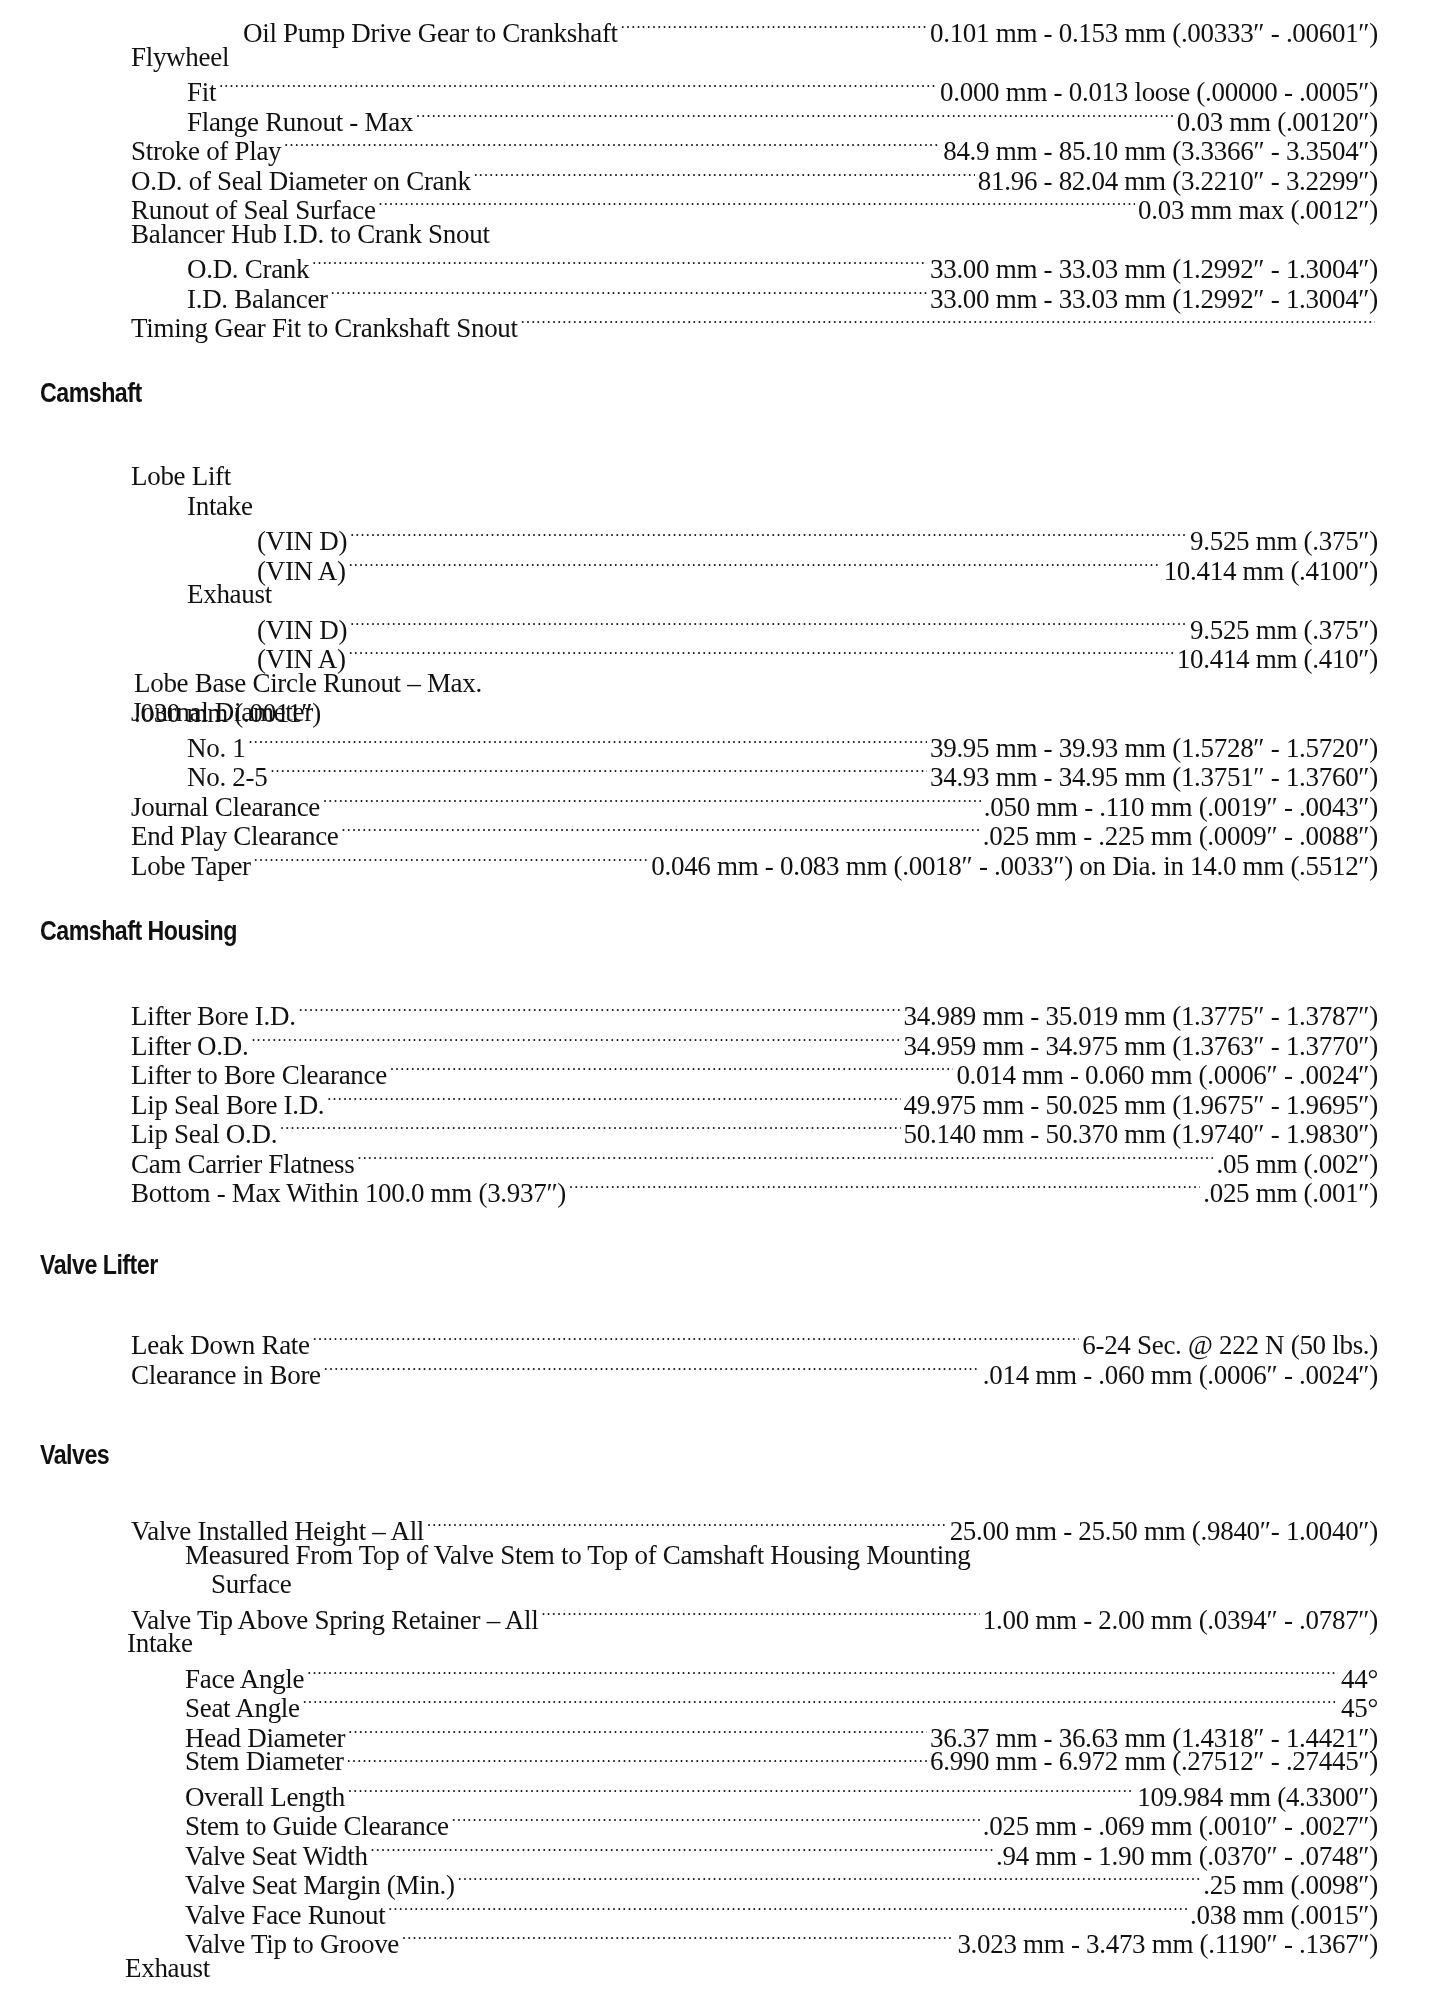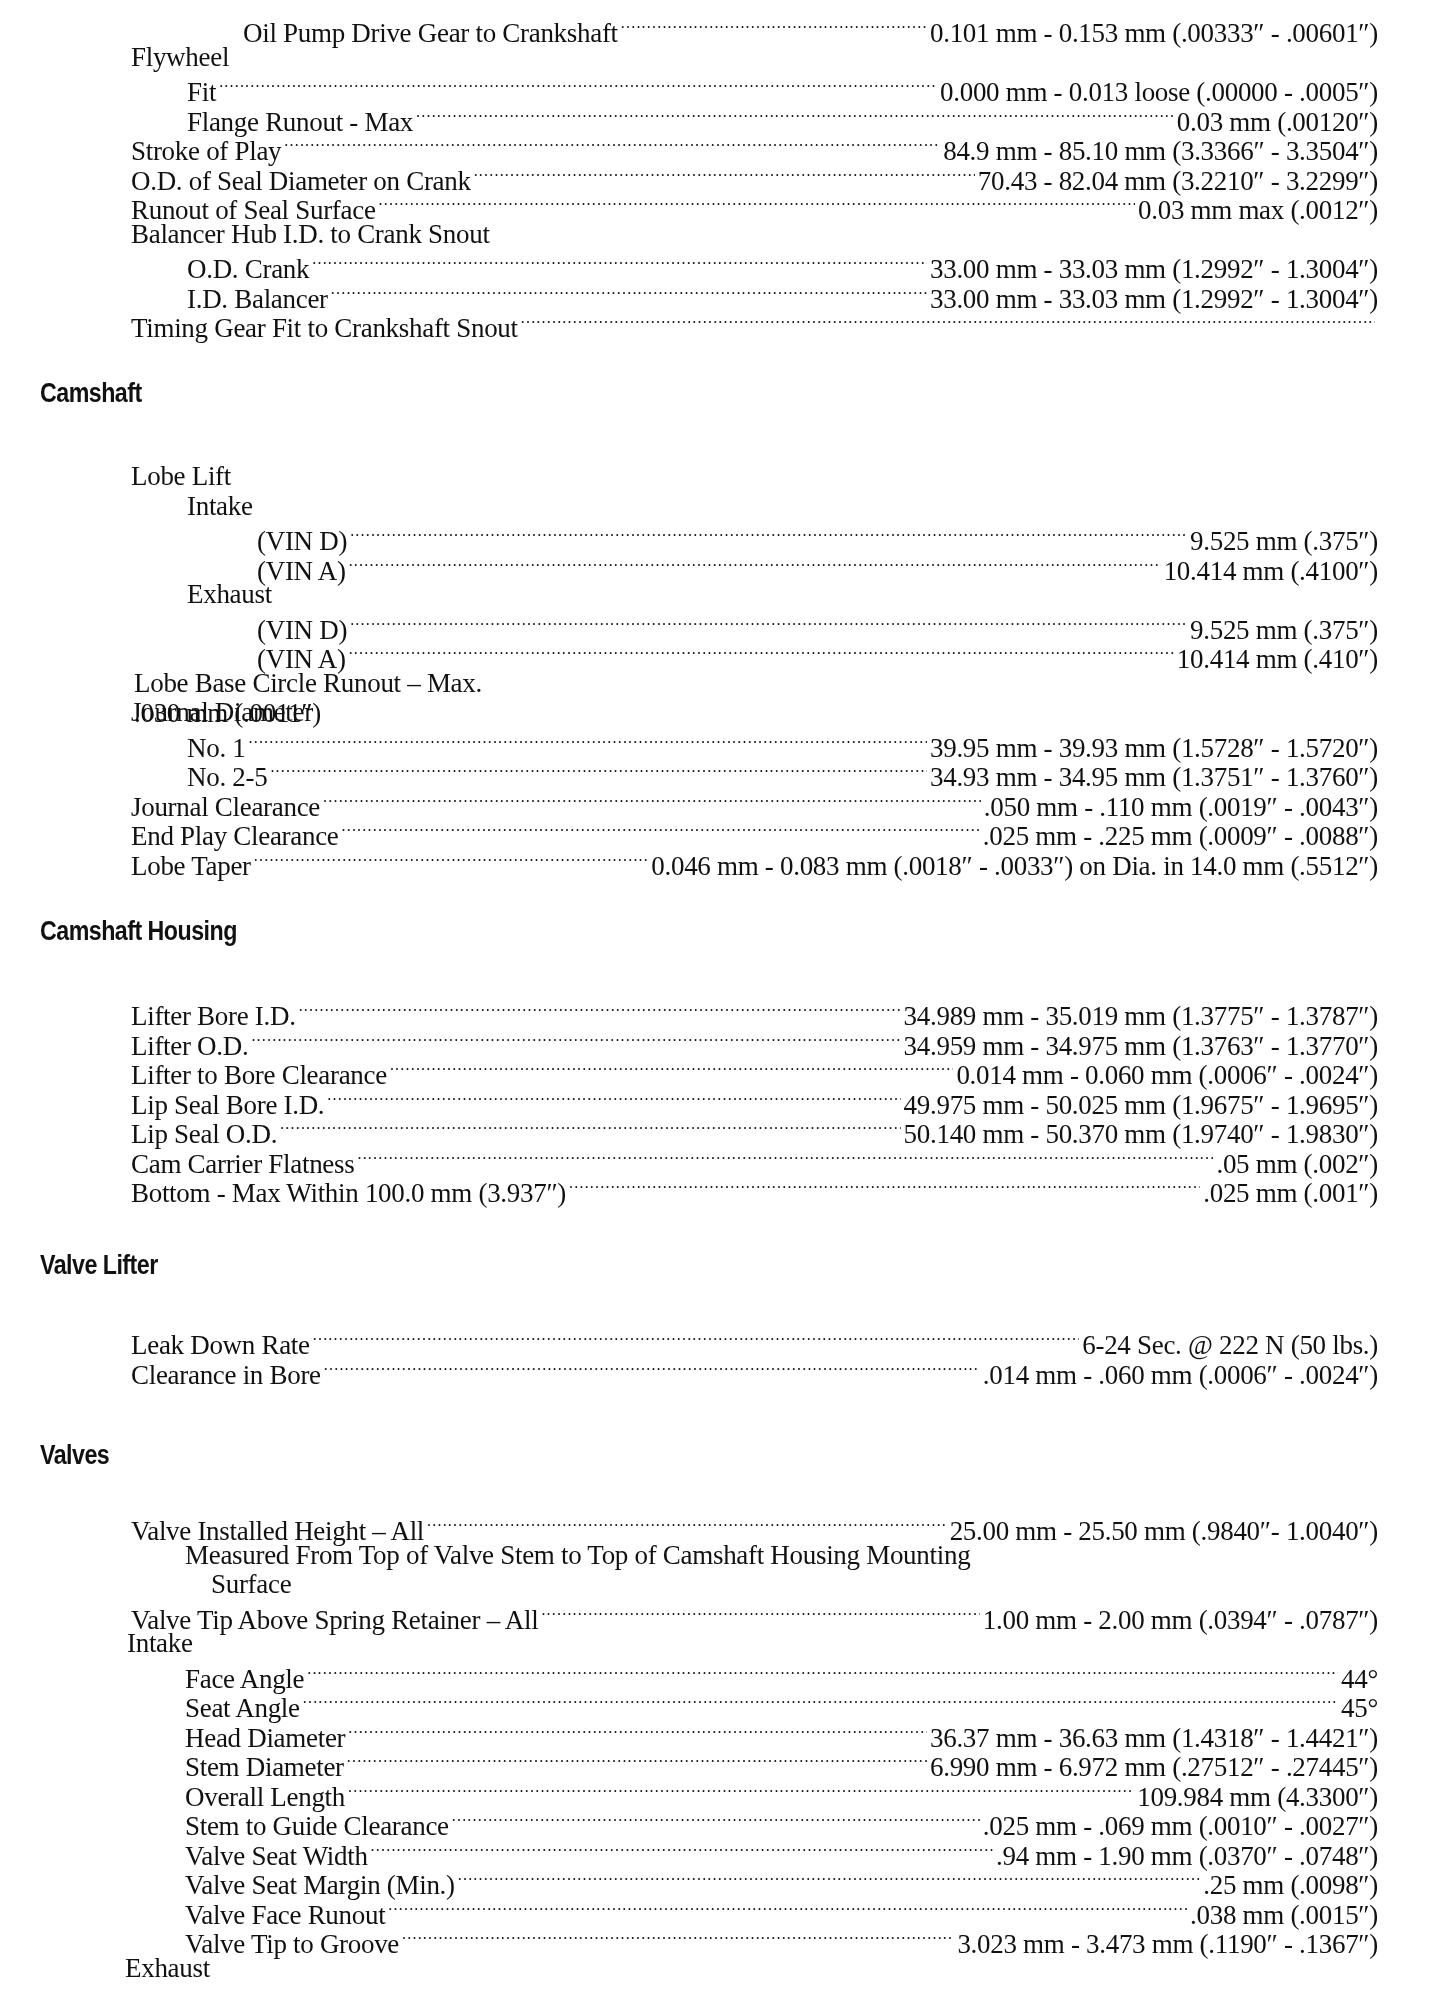--- a/index.html
+++ b/index.html
@@ -78,21 +78,21 @@
           <div class="inner" style="left:131px;">
             <span class="label">Stroke of Play</span>
             <span class="leader"></span>
             <span class="value">84.9 mm - 85.10 mm (3.3366″ - 3.3504″)</span>
           </div>
         </div>
       <div class="row" style="top:147.5px;">
           <div class="inner" style="left:131px;">
             <span class="label">O.D. of Seal Diameter on Crank</span>
             <span class="leader"></span>
-            <span class="value">70.43 - 82.04 mm (3.2210″ - 3.2299″)</span>
+            <span class="value">81.96 - 82.04 mm (3.2210″ - 3.2299″)</span>
           </div>
         </div>
       <div class="row" style="top:177px;">
           <div class="inner" style="left:131px;">
             <span class="label">Runout of Seal Surface</span>
             <span class="leader"></span>
             <span class="value">0.03 mm max (.0012″)</span>
           </div>
         </div>
       <div class="row noleader" style="top:206.5px;">
@@ -341,21 +341,21 @@
           </div>
         </div>
       <div class="row" style="top:206.5px;">
           <div class="inner" style="left:185px;">
             <span class="label">Head Diameter</span>
             <span class="leader"></span>
             <span class="value">36.37 mm - 36.63 mm (1.4318″ - 1.4421″)</span>
           </div>
         </div>
       <div class="row" style="top:236px;">
-          <div class="inner" style="left:185px;">
+          <div class="inner" style="left:185px;align-items:center;">
             <span class="label">Stem Diameter</span>
             <span class="leader"></span>
             <span class="value">6.990 mm - 6.972 mm (.27512″ - .27445″)</span>
           </div>
         </div>
       <div class="row" style="top:265.5px;">
           <div class="inner" style="left:185px;">
             <span class="label">Overall Length</span>
             <span class="leader"></span>
             <span class="value">109.984 mm (4.3300″)</span>

